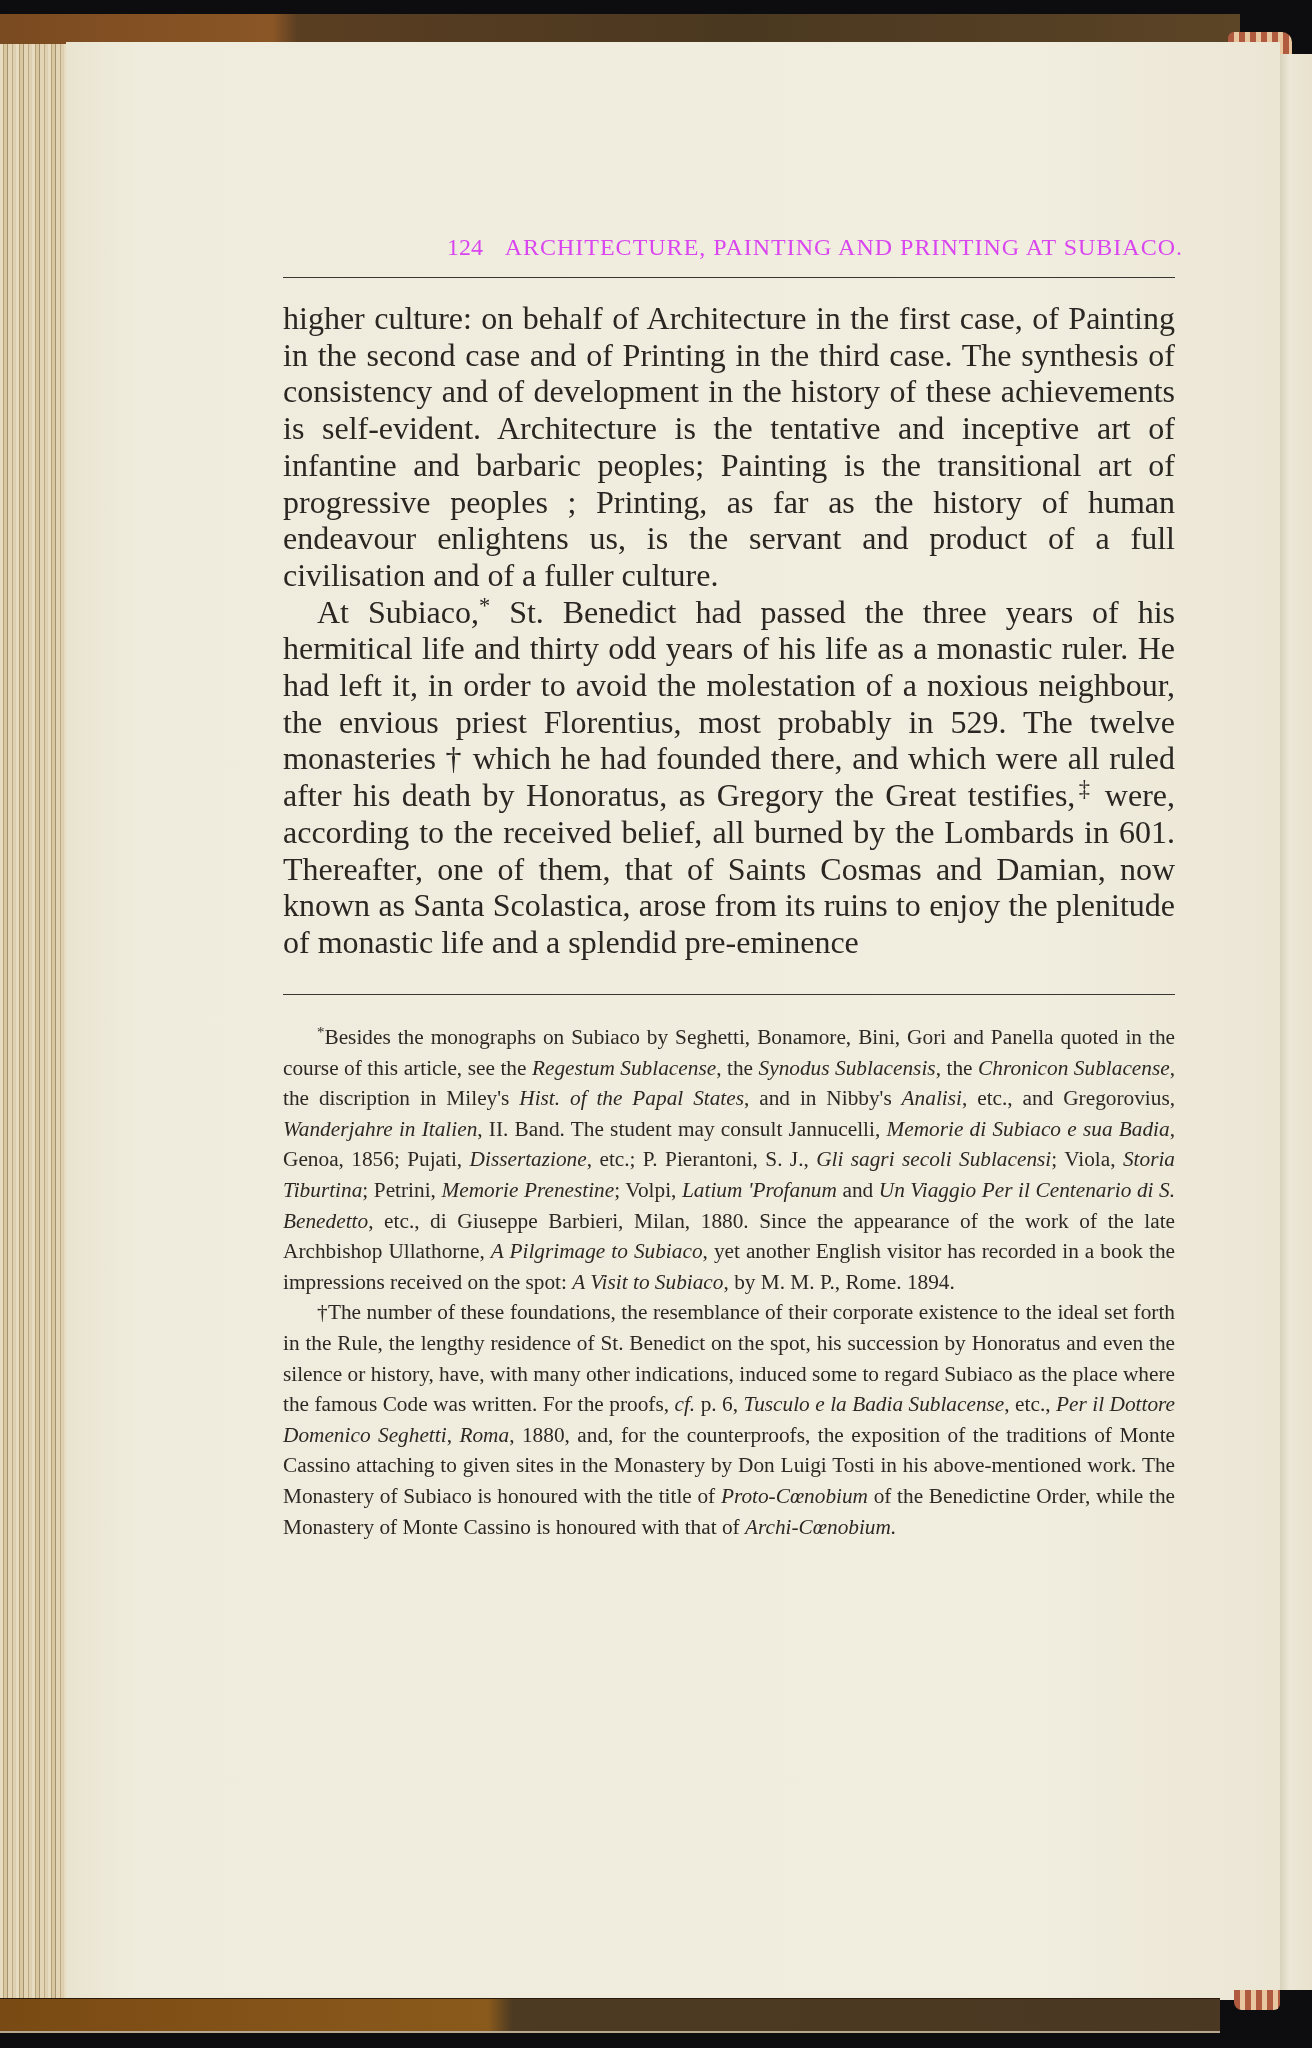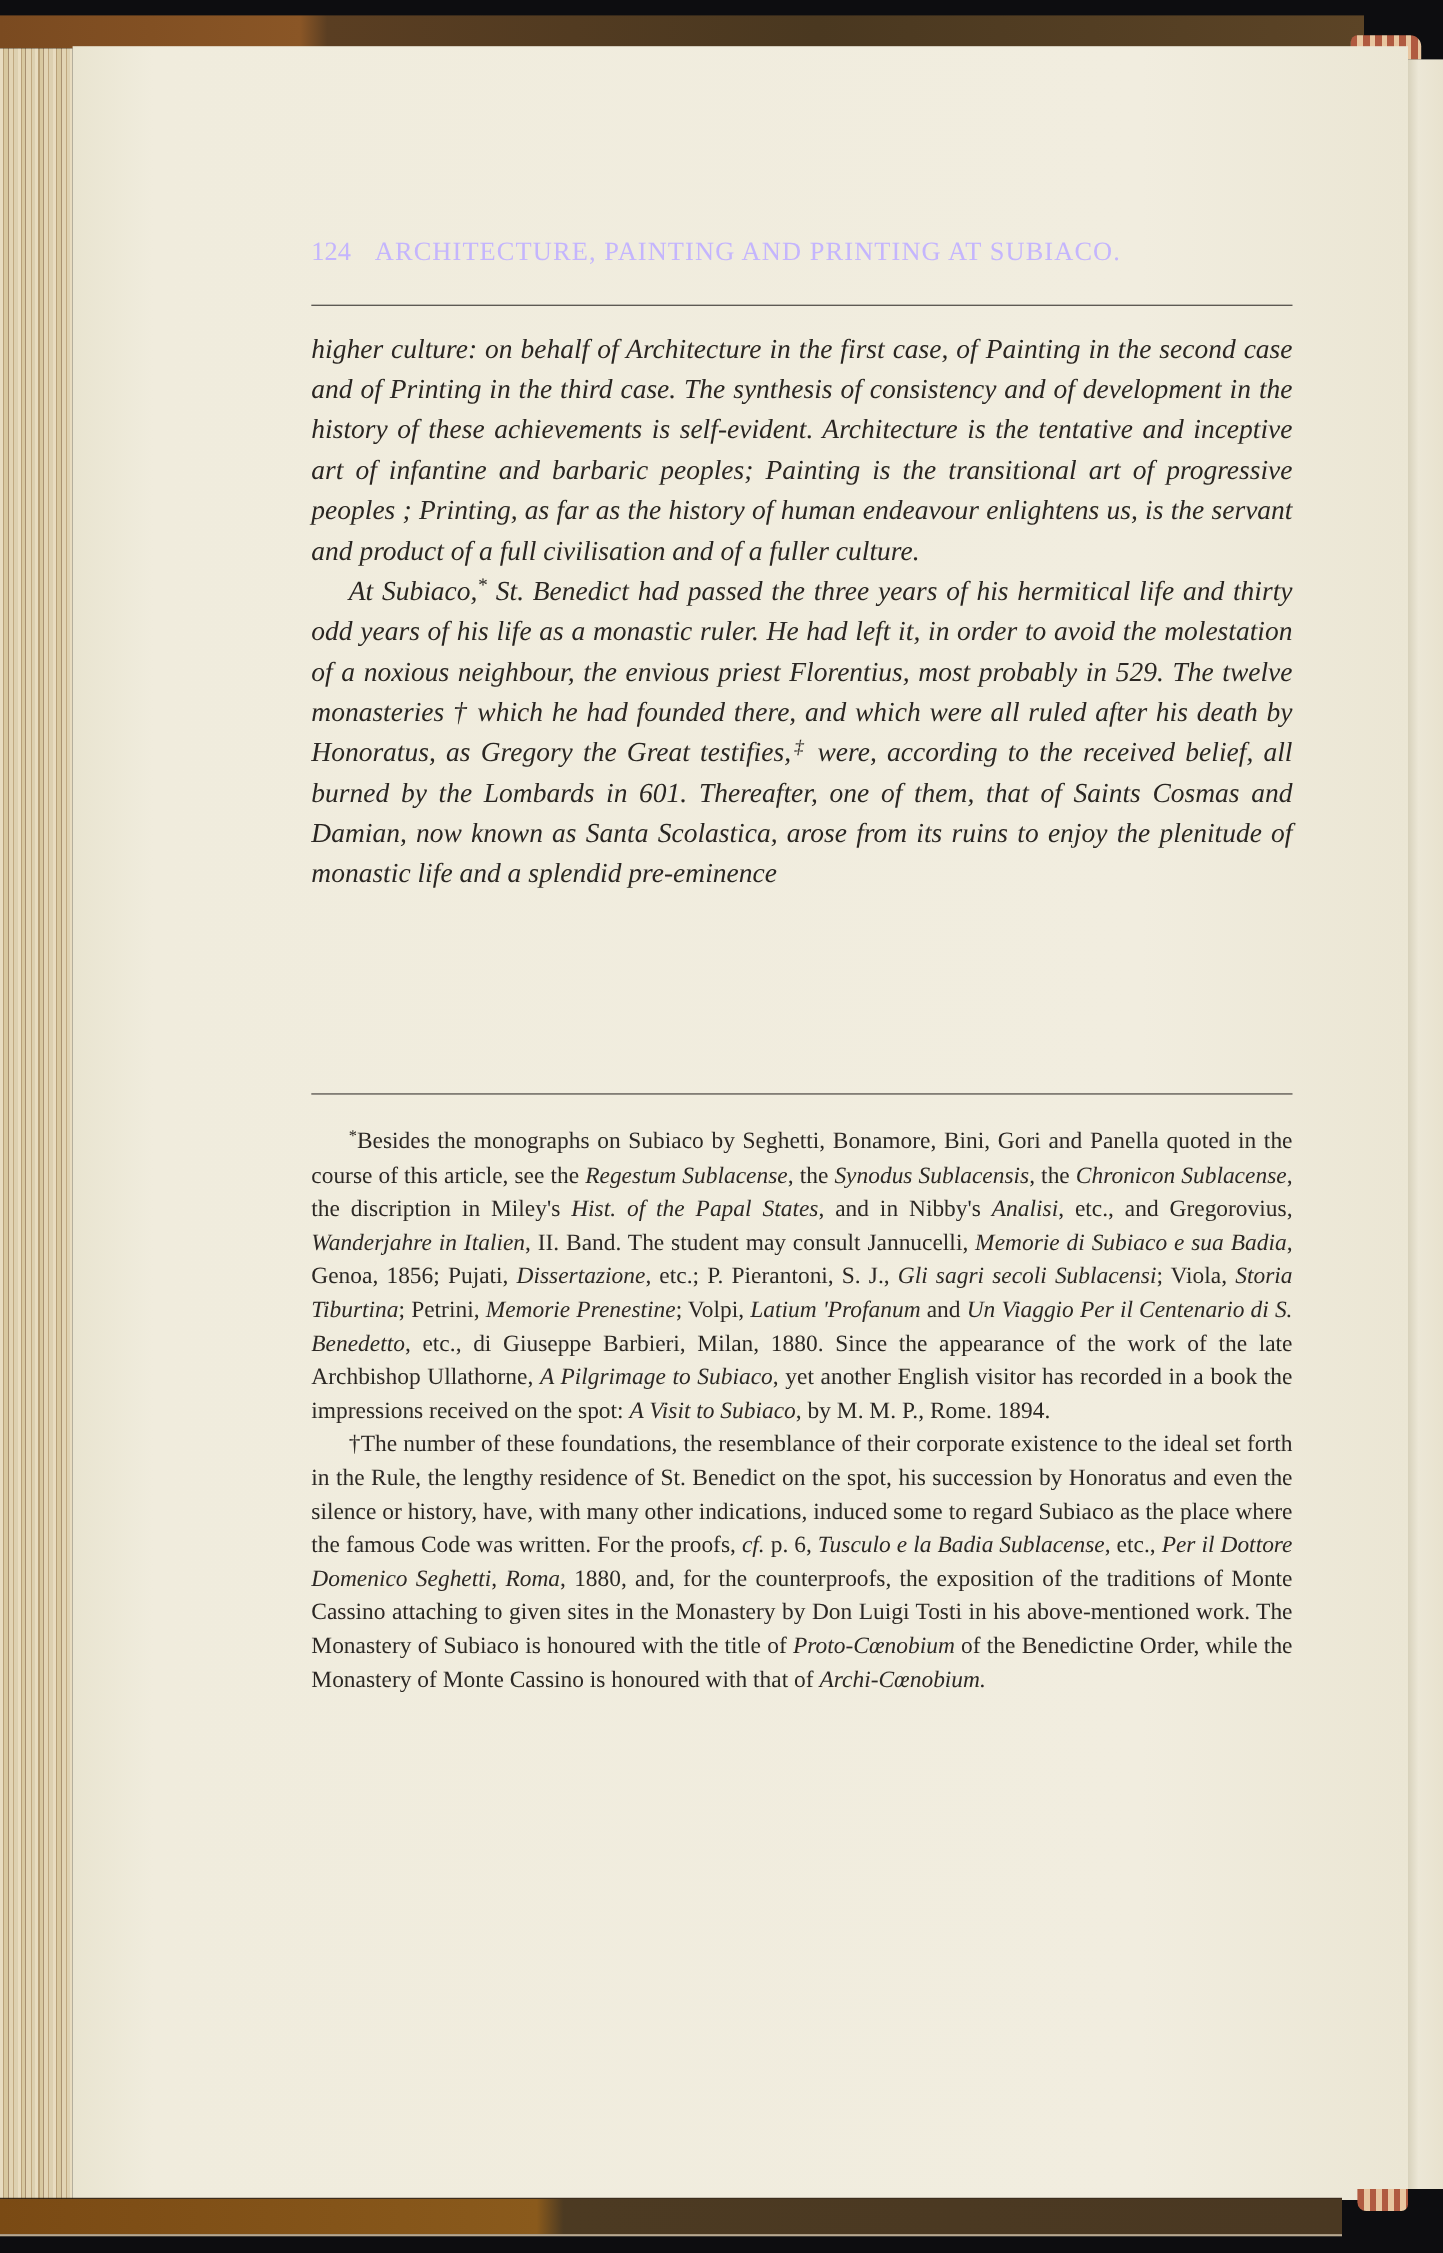--- a/index.html
+++ b/index.html
@@ -42,35 +42,36 @@
     position: absolute; left: 66px; top: 42px; width: 1214px; height: 1958px;
     background: #efebdb;
     background: linear-gradient(90deg, #e9e4d0 0%, #f0ecdd 6%, #f1eddf 80%, #ebe6d4 100%);
   }
   .next-page {
     position: absolute; left: 1280px; top: 54px; width: 32px; height: 1936px;
     background: linear-gradient(90deg, #d8d2bc 0%, #ece7d6 30%, #e8e2ce 100%);
   }
   
   .running-head {
-    position: absolute; left: 283px; top: 216px; width: 900px;
-    font-size: 24px; letter-spacing: 1px; color: #c4b5fd;
+    position: absolute; left: 283px; top: 234px; width: 900px;
+    font-size: 24px; letter-spacing: 1px; color: #d946ef;
     white-space: nowrap;
+    text-align: right;
   }
   .running-head .folio { margin-right: 16px; letter-spacing: 0; }
   .rule {
     position: absolute; height: 0; border-top: 1.5px solid #3a3632;
   }
   .rule.head { left: 283px; top: 277px; width: 892px; }
   .rule.foot { left: 283px; top: 994px; width: 892px; }
   
   .body {
     position: absolute; left: 283px; top: 300px; width: 892px;
-    font-size: 25px; line-height: 36.7px; color: #2a2622;
-    text-align: justify; text-align-last: auto; font-style: italic;
+    font-size: 32px; line-height: 36.7px; color: #2a2622;
+    text-align: justify; text-align-last: auto;
   }
   .body p { margin: 0; }
   .body p.indent { text-indent: 34px; }
   
   .notes {
     position: absolute; left: 283px; top: 1022px; width: 892px;
     font-size: 21.3px; line-height: 30.6px; color: #2c2824;
     text-align: justify;
   }
   .notes p { margin: 0; text-indent: 34px; }

